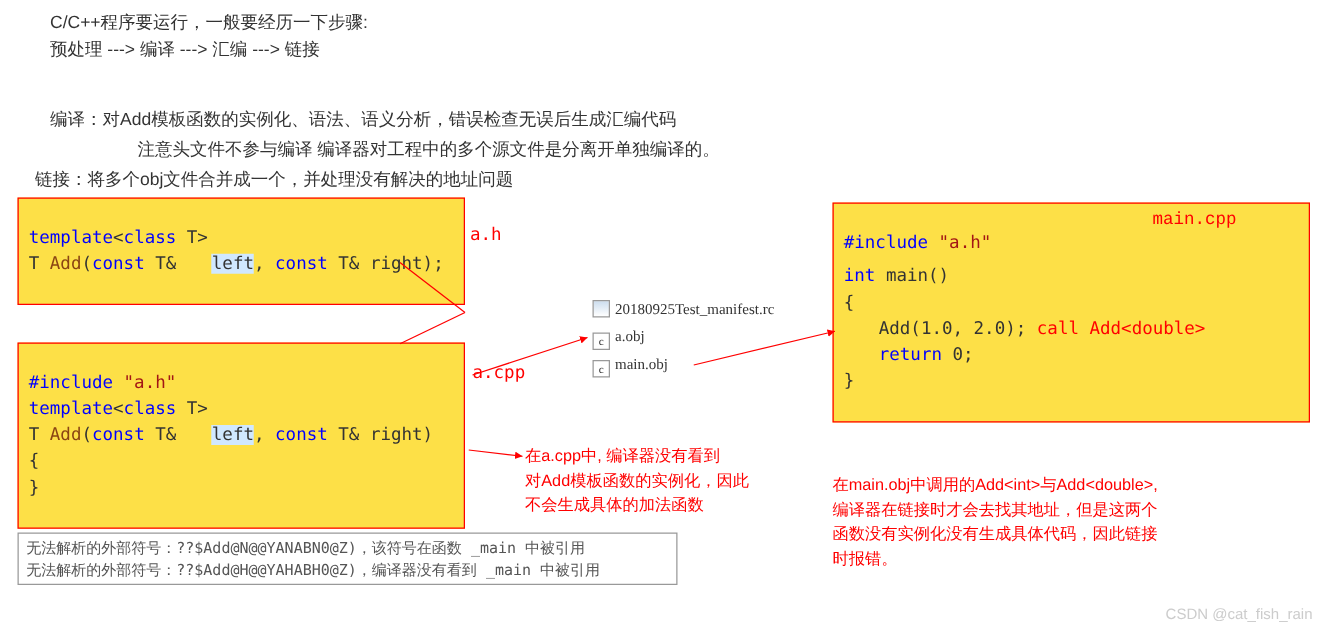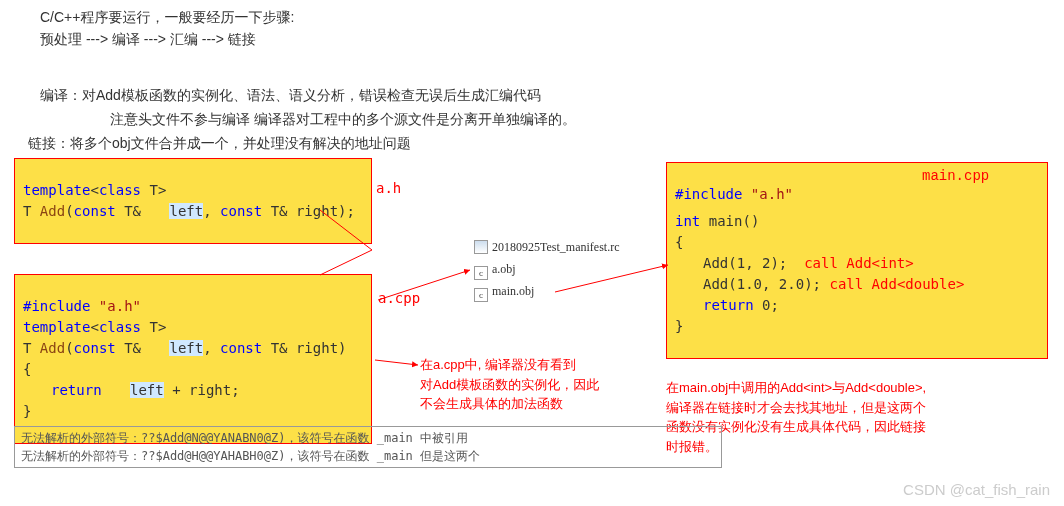--- a/index.html
+++ b/index.html
@@ -49,21 +49,21 @@
     text-align: center;
     line-height: 12px;
   }
   .icon-rc { background: linear-gradient(#cde, #fff); }
   .icon-obj { background: #fff; }
   .watermark {
     position: absolute;
     right: 14px;
     bottom: 8px;
     color: #ccc;
-    font-size: 15px;
+    font-size: 12px;
     font-family: sans-serif;
   }
   svg.lines { position: absolute; top: 0; left: 0; pointer-events: none; }
 </style>
 </head>
 <body>
 
 <div class="introtext" style="top:6px;left:40px;">C/C++程序要运行，一般要经历一下步骤:</div>
 <div class="introtext" style="top:28px;left:40px;">预处理 ---&gt; 编译 ---&gt; 汇编 ---&gt; 链接</div>
 <div class="introtext" style="top:84px;left:40px;">编译：对Add模板函数的实例化、语法、语义分析，错误检查无误后生成汇编代码</div>
@@ -82,52 +82,50 @@
 
 <div class="codebox" style="top:274px;left:14px;width:358px;">
   <div><span class="kw">#include </span><span class="str">"a.h"</span></div>
   <div>
     <span class="kw">template</span><span>&lt;</span><span class="kw">class</span><span> T</span><span>&gt;</span>
   </div>
   <div>
     <span>T </span><span class="fn">Add</span><span>(</span><span class="kw">const</span><span> T&amp; </span><span class="hl">left</span><span>, </span><span class="kw">const</span><span> T&amp; right)</span>
   </div>
   <div>{</div>
-  <div style="padding-left:28px;"><span class="kw">return</span><span> </span><span class="hl">left</span><span> + right;</span></div>
   <div>}</div>
 </div>
 <div class="label" style="top:290px;left:378px;">a.cpp</div>
 
 <div class="codebox" style="top:162px;left:666px;width:382px;">
   <div><span class="kw">#include </span><span class="str">"a.h"</span></div>
   <div style="height:6px;"></div>
   <div><span class="kw">int</span><span> main</span><span>()</span></div>
   <div>{</div>
-  <div style="padding-left:28px;"><span>Add(1, 2);</span>&nbsp;&nbsp;<span class="comment">call Add&lt;int&gt;</span></div>
   <div style="padding-left:28px;"><span>Add(1.0, 2.0);</span>&nbsp;<span class="comment">call Add&lt;double&gt;</span></div>
   <div style="padding-left:28px;"><span class="kw">return</span><span> 0;</span></div>
   <div>}</div>
 </div>
 <div class="label" style="top:168px;left:922px;font-family:Liberation Mono, monospace;">main.cpp</div>
 
 <div class="fileitem" style="top:240px;left:474px;"><span class="icon-rc"></span><span>20180925Test_manifest.rc</span></div>
 <div class="fileitem" style="top:262px;left:474px;"><span class="icon-obj">c</span><span>a.obj</span></div>
 <div class="fileitem" style="top:284px;left:474px;"><span class="icon-obj">c</span><span>main.obj</span></div>
 
 <div class="redtext" style="top:355px;left:420px;white-space:pre-line;width:220px;">在a.cpp中, 编译器没有看到
 对Add模板函数的实例化，因此
 不会生成具体的加法函数</div>
 <div class="redtext" style="top:378px;left:666px;white-space:pre-line;width:390px;">在main.obj中调用的Add&lt;int&gt;与Add&lt;double&gt;,
 编译器在链接时才会去找其地址，但是这两个
 函数没有实例化没有生成具体代码，因此链接
 时报错。</div>
 
-<div class="errbox" style="top:426px;left:14px;width:708px;">
+<div class="errbox" style="top:426px;left:14px;width:528px;">
   <div>无法解析的外部符号：??$Add@N@@YANABN0@Z)，该符号在函数 _main 中被引用</div>
-  <div>无法解析的外部符号：??$Add@H@@YAHABH0@Z)，该符号在函数 _main 但是这两个</div>
+  <div>无法解析的外部符号：??$Add@H@@YAHABH0@Z)，编译器没有看到 _main 中被引用</div>
 </div>
 
 <div class="watermark">CSDN @cat_fish_rain</div>
 
 <svg class="lines" width="1064" height="506">
   <defs>
     <marker id="arr" markerWidth="8" markerHeight="8" refX="6" refY="3" orient="auto">
       <path d="M0,0 L6,3 L0,6 Z" fill="red"></path>
     </marker>
   </defs>

